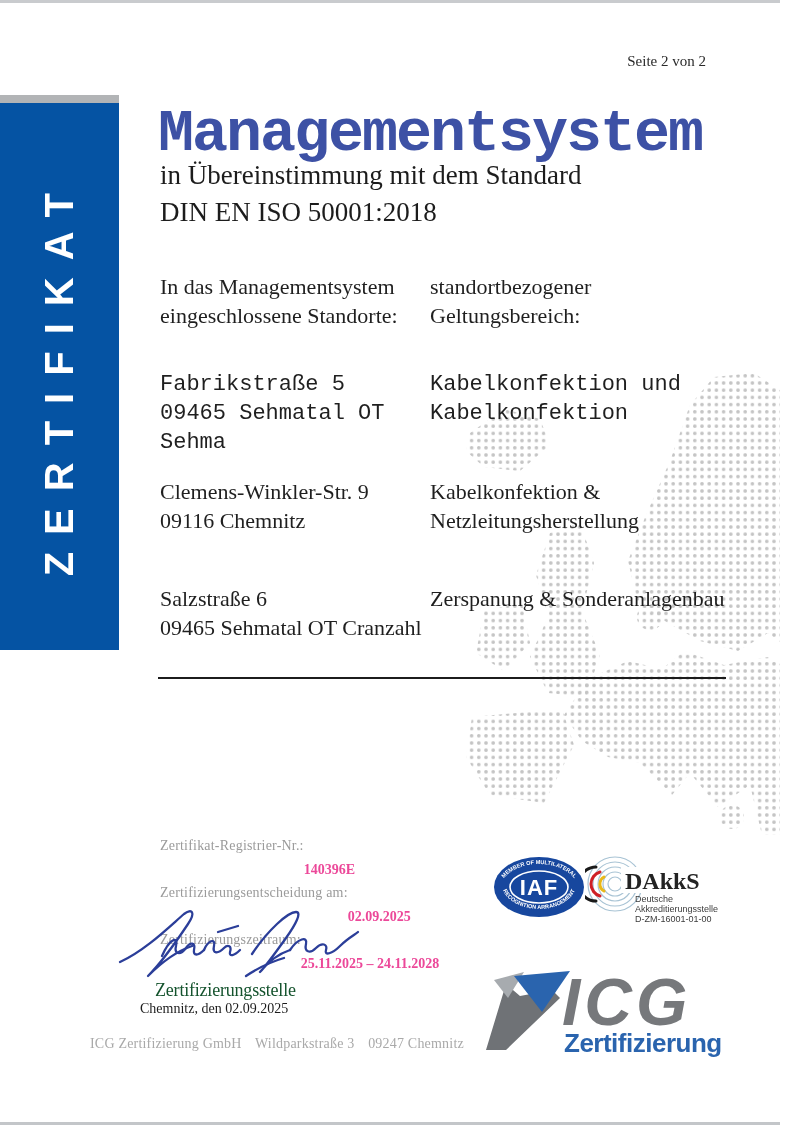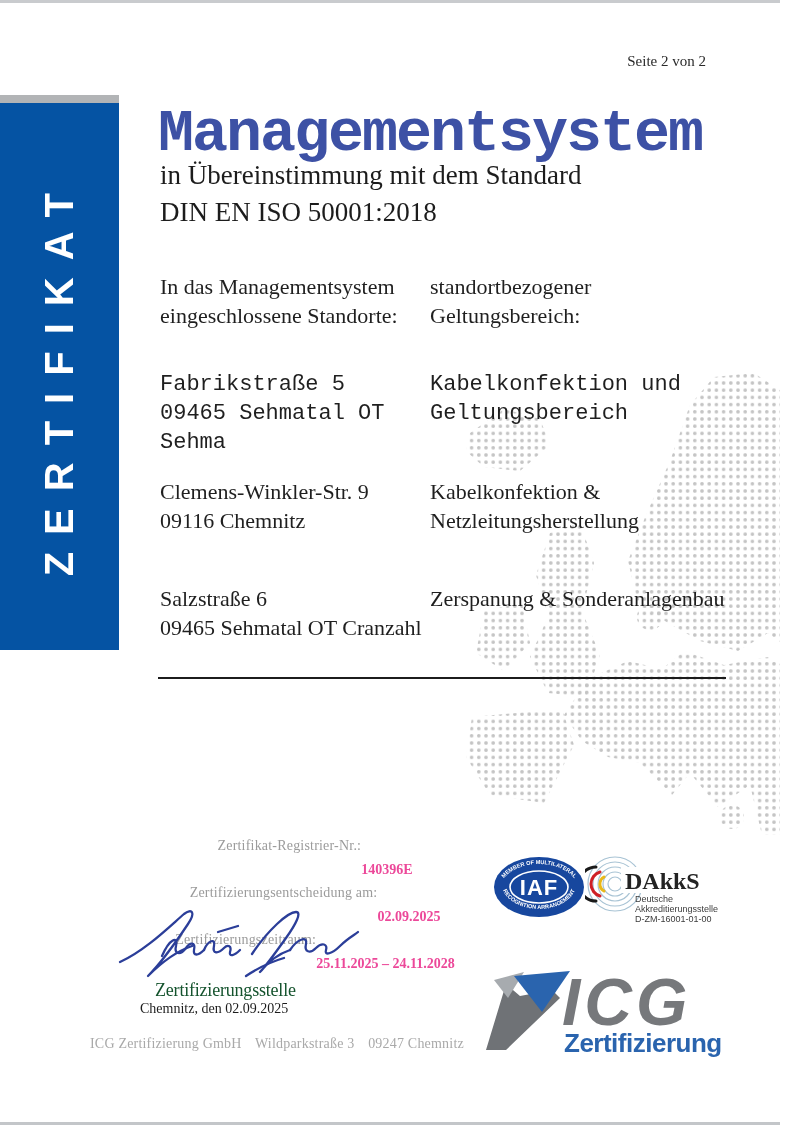--- a/index.html
+++ b/index.html
@@ -51,21 +51,21 @@
   .hdr-row { top: 272px; }
   .loc-row-0 { top: 370px; font-family: Liberation Mono, monospace; }
   .loc-row-1 { top: 477px; }
   .loc-row-2 { top: 584px; }
 
   .divider { position: absolute; left: 158px; top: 677px; width: 568px; height: 2px; background: #1c1c1c; z-index: 2; }
 
   .map { position: absolute; left: 432px; top: 365px; z-index: 1; }
 
   .registry { position: absolute; left: 160px; top: 838px; width: 310px; font-size: 14px; }
-  .reg-row { display: flex; justify-content: center; margin-bottom: 7px; }
+  .reg-row { display: flex; justify-content: flex-start; margin-bottom: 7px; }
   .reg-label { color: #9b9b9b; letter-spacing: 0.2px; }
   .reg-value { color: #ec4899; font-weight: 700; margin-top: 24px; }
 
   .iaf-logo { position: absolute; left: 493px; top: 855px; }
   .dakks-logo { position: absolute; left: 585px; top: 852px; }
 
   .signature { position: absolute; left: 118px; top: 908px; }
   .sig-office { position: absolute; left: 155px; top: 980px; font-size: 18px; letter-spacing: -0.2px; color: #14532d; }
   .sig-place { position: absolute; left: 140px; top: 1001px; font-size: 14px; color: #1c1c1c; }
 
@@ -134,21 +134,21 @@
     <div>standortbezogener</div>
     <div>Geltungsbereich:</div>
   </div>
 
   <div class="twocol col-left loc-row-0">
     <div>Fabrikstraße 5</div>
     <div>09465 Sehmatal OT Sehma</div>
   </div>
   <div class="twocol col-right loc-row-0">
     <div>Kabelkonfektion und</div>
-    <div>Geltungsbereich</div>
+    <div>Kabelkonfektion</div>
   </div>
 
   <div class="twocol col-left loc-row-1">
     <div>Clemens-Winkler-Str. 9</div>
     <div>09116 Chemnitz</div>
   </div>
   <div class="twocol col-right loc-row-1">
     <div>Kabelkonfektion &amp;</div>
     <div>Netzleitungsherstellung</div>
   </div>

